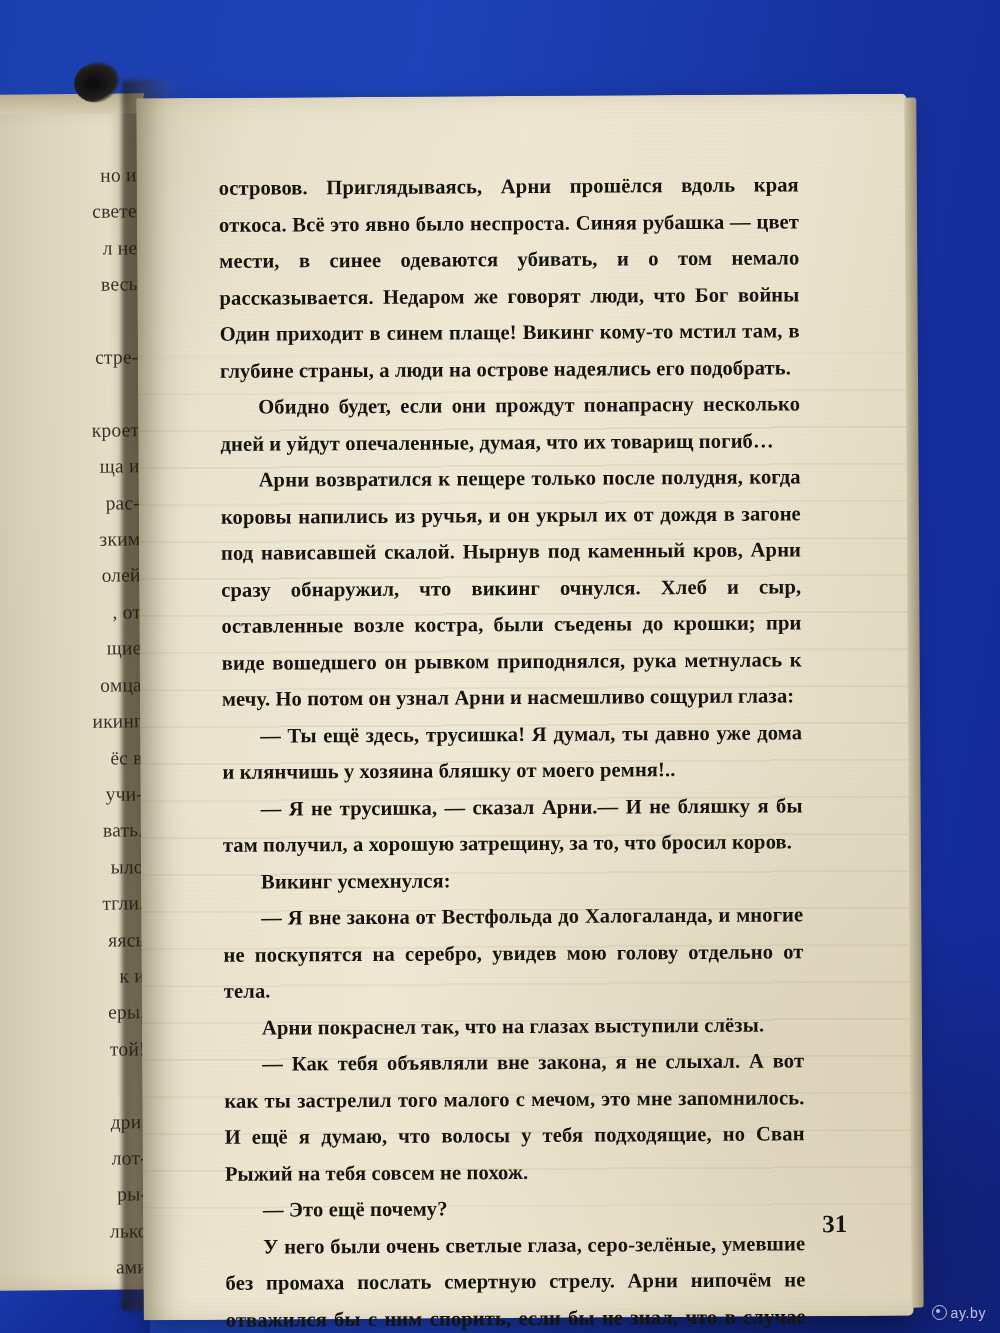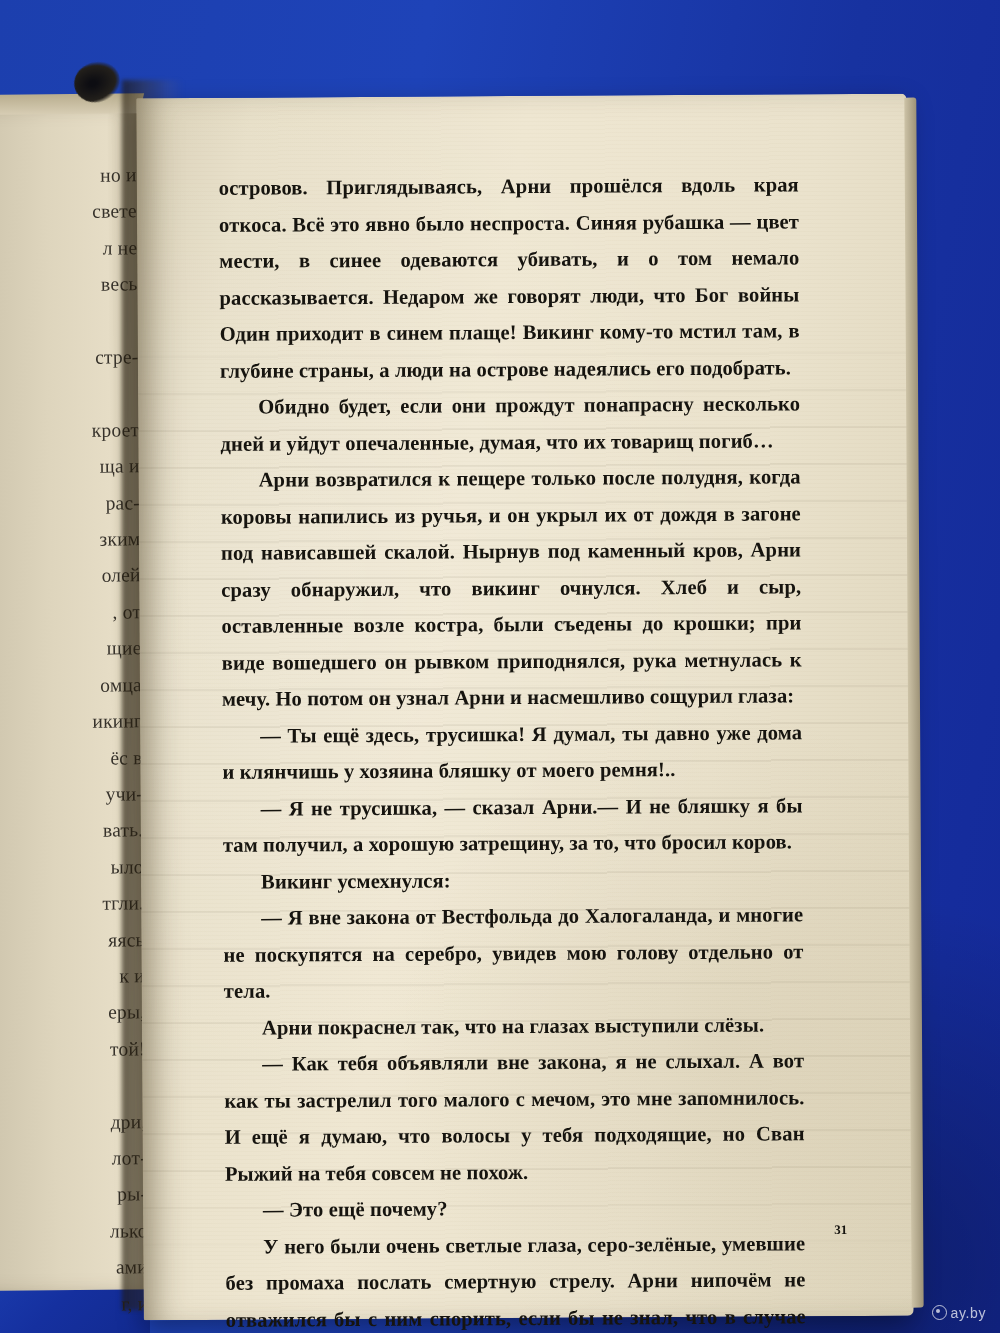--- a/index.html
+++ b/index.html
@@ -148,21 +148,21 @@
   .text-column p.noindent {
     text-indent: 0;
   }
   .text-column p.dash {
     text-indent: 38px;
   }
   .page-number {
     position: absolute;
     right: 66px;
     bottom: 78px;
-    font-size: 13px;
+    font-size: 25px;
     font-weight: 700;
     color: #16140f;
   }
 
   
   .watermark {
     position: absolute;
     right: 14px;
     bottom: 12px;
     font-family: "Liberation Sans", sans-serif;

